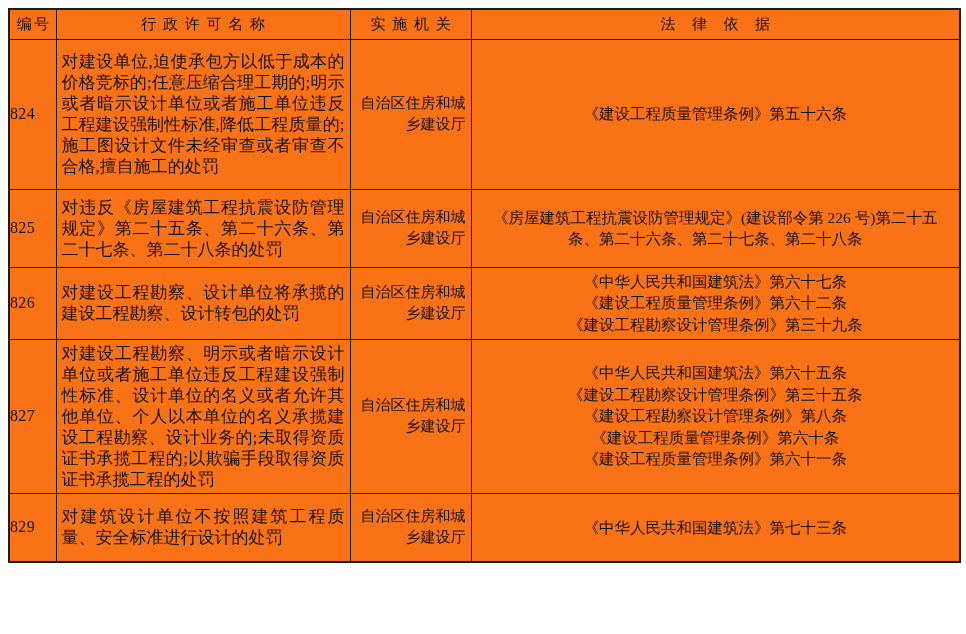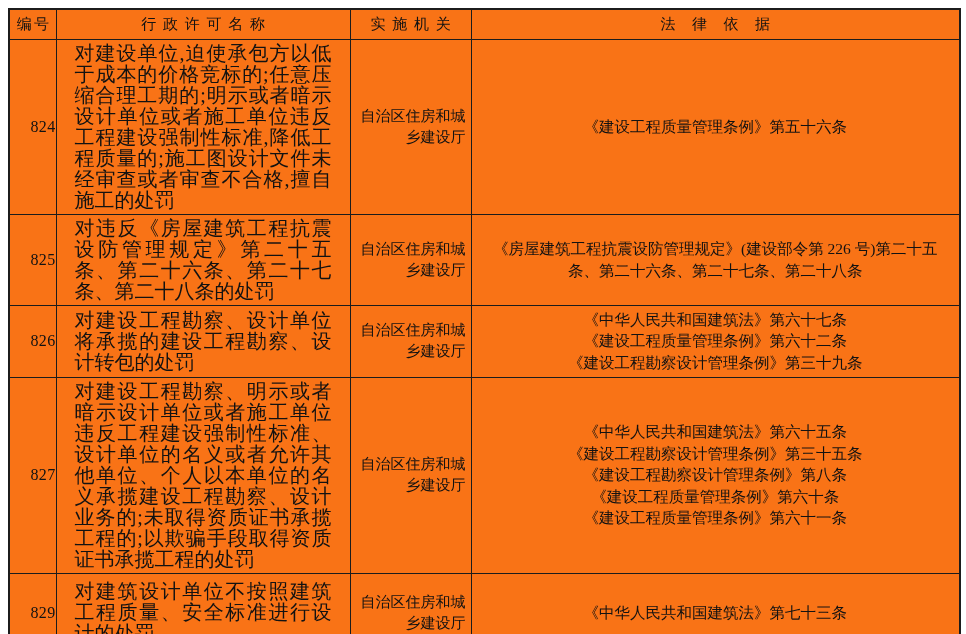--- a/index.html
+++ b/index.html
@@ -29,43 +29,43 @@
   col.c-name   { width: 294px; }
   col.c-agency { width: 121px; }
   col.c-legal  { width: 489px; }
 
   tr.r-head  { height: 30px; }
   tr.r-824   { height: 150px; }
   tr.r-825   { height: 78px; }
   tr.r-826   { height: 72px; }
   tr.r-827   { height: 152px; }
   tr.r-828   { height: 70px; }
-  tr.r-829   { height: 80px; }
+  tr.r-829   { height: 69px; }
 
   th {
     font-weight: normal;
     font-size: 15px;
     text-align: center;
     white-space: nowrap;
   }
   th.h-id     { letter-spacing: 0.15em; text-indent: 0.15em; }
   th.h-name   { letter-spacing: 0.45em; text-indent: 0.45em; margin-left: 47px; }
   th.h-agency { letter-spacing: 0.45em; text-indent: 0.45em; text-align: center; }
   th.h-legal  { letter-spacing: 1.1em;  text-indent: 1.1em; font-family: Liberation Serif, serif; }
 
   td.cell-id {
-    text-align: right;
+    text-align: left;
     font-size: 16px;
     letter-spacing: 0.02em;
   }
   td.cell-name {
-    font-size: 20px;
+    font-size: 17px;
     line-height: 21px;
     text-align: justify;
-    padding: 3px 18px;
+    padding: 3px 5px;
     margin-top: 20px;
   }
   td.cell-agency {
     font-size: 15px;
     line-height: 21px;
     padding: 3px 5px;
     text-align: right;
   }
   td.cell-legal {
     font-size: 15.5px;

